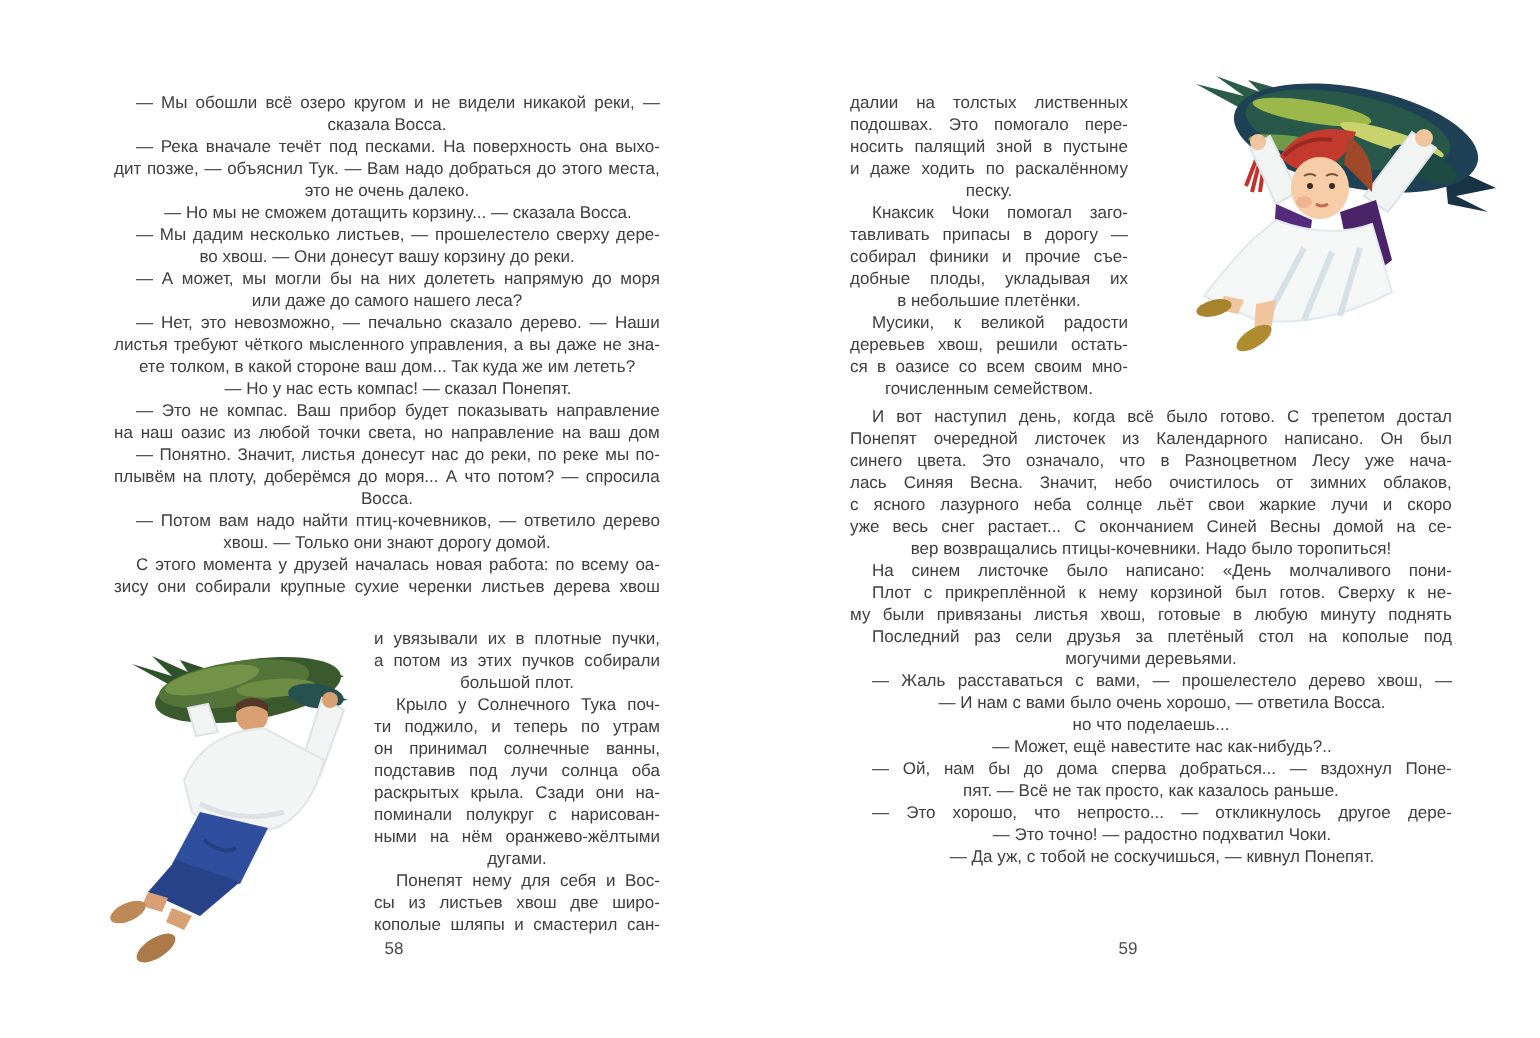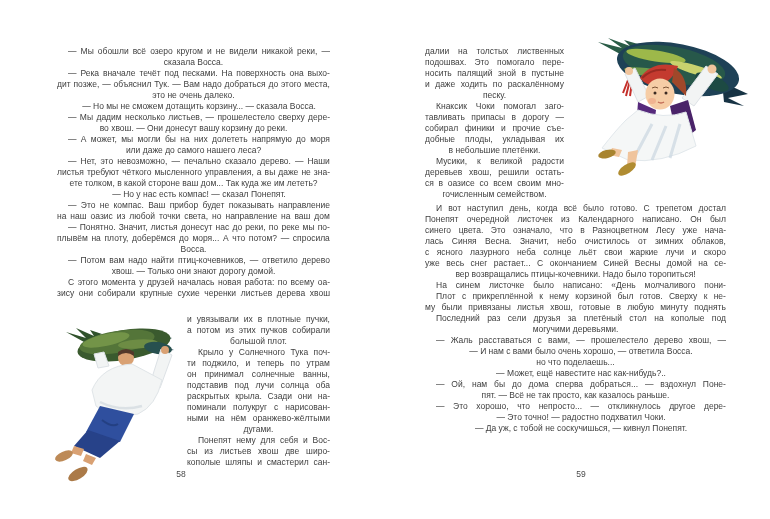--- a/index.html
+++ b/index.html
@@ -15,22 +15,22 @@
   .line.end{display:block;text-align:center;}
   .line.indent{padding-left:11px;}
   #left-full{left:57px;top:46px;width:273px;}
   #left-narrow{left:187px;top:314px;width:143px;}
   #right-narrow{left:425px;top:46px;width:139px;}
   #right-full{left:425px;top:203px;width:301px;}
   .pagenum{
     position:absolute;top:469px;width:22px;text-align:center;
     font-size:8.5px;color:#4a4a4a;
   }
-  #pagenum-left{left:170px;}
-  #pagenum-right{left:570px;}
+  #pagenum-left{left:186px;}
+  #pagenum-right{left:553px;}
   .illus{position:absolute;}
   #boy-illus{left:54px;top:328px;width:120px;height:158px;}
   #girl-illus{left:594px;top:38px;width:156px;height:140px;}
 </style>
 </head>
 <body>
 
 <div>
   <div id="left-full" class="textcol">
       <div class="line indent"><span>—</span><span>Мы</span><span>обошли</span><span>всё</span><span>озеро</span><span>кругом</span><span>и</span><span>не</span><span>видели</span><span>никакой</span><span>реки,</span><span>—</span></div>

